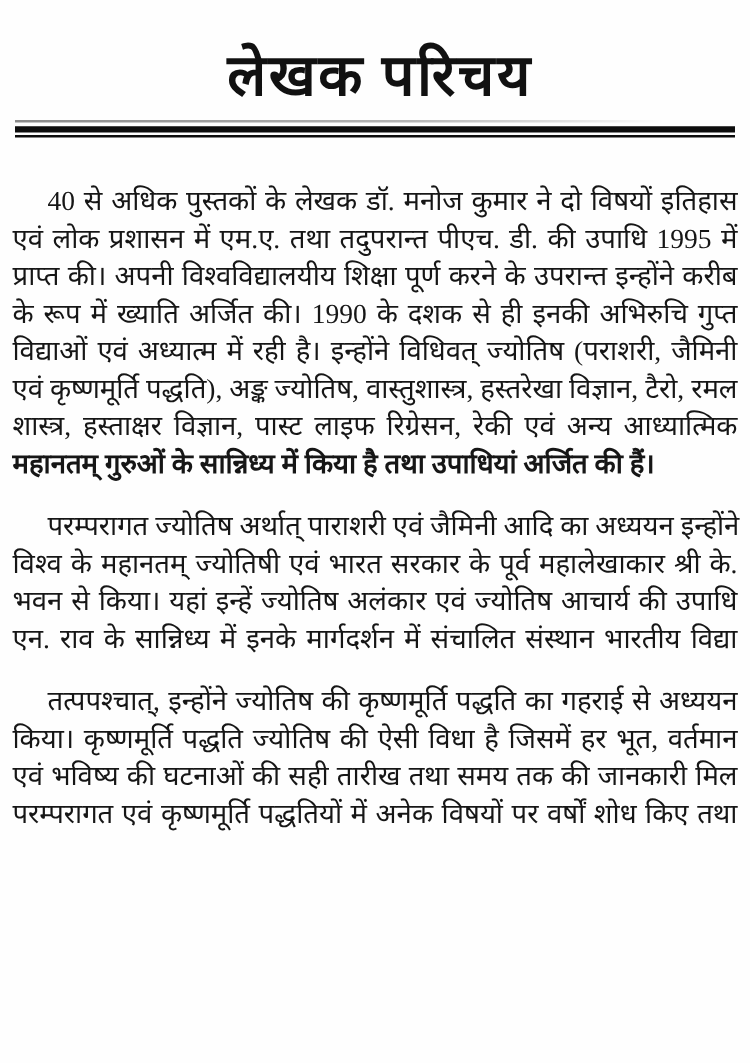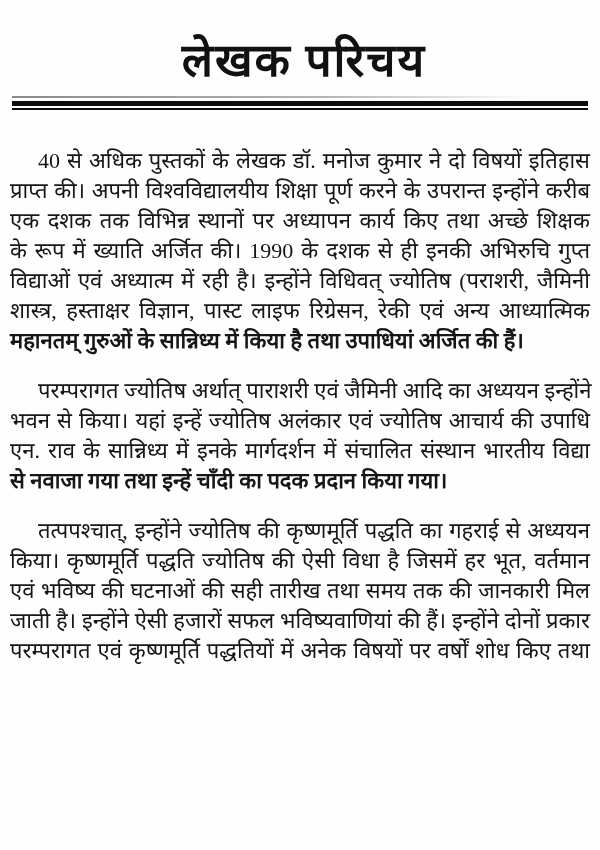--- a/index.html
+++ b/index.html
@@ -91,35 +91,35 @@
 
   <div class="rule-group">
     <div class="rule-hairline"></div>
     <div class="rule-thick"></div>
     <div class="rule-thin"></div>
   </div>
 
   <div class="body-text">
       <div class="paragraph">
         <div class="line first">40 से अधिक पुस्तकों के लेखक डॉ. मनोज कुमार ने दो विषयों इतिहास</div>
+        <div class="line">एवं लोक प्रशासन में एम.ए. तथा तदुपरान्त पीएच. डी. की उपाधि 1995 में</div>
         <div class="line">प्राप्त की। अपनी विश्वविद्यालयीय शिक्षा पूर्ण करने के उपरान्त इन्होंने करीब</div>
-        <div class="line">एक दशक तक विभिन्न स्थानों पर अध्यापन कार्य किए तथा अच्छे शिक्षक</div>
         <div class="line">के रूप में ख्याति अर्जित की। 1990 के दशक से ही इनकी अभिरुचि गुप्त</div>
         <div class="line">विद्याओं एवं अध्यात्म में रही है। इन्होंने विधिवत् ज्योतिष (पराशरी, जैमिनी</div>
+        <div class="line">एवं कृष्णमूर्ति पद्धति), अङ्क ज्योतिष, वास्तुशास्त्र, हस्तरेखा विज्ञान, टैरो, रमल</div>
         <div class="line">शास्त्र, हस्ताक्षर विज्ञान, पास्ट लाइफ रिग्रेसन, रेकी एवं अन्य आध्यात्मिक</div>
         <div class="line last">महानतम् गुरुओं के सान्निध्य में किया है तथा उपाधियां अर्जित की हैं।</div>
       </div>
       <div class="paragraph">
         <div class="line first">परम्परागत ज्योतिष अर्थात् पाराशरी एवं जैमिनी आदि का अध्ययन इन्होंने</div>
+        <div class="line">विश्व के महानतम् ज्योतिषी एवं भारत सरकार के पूर्व महालेखाकार श्री के.</div>
         <div class="line">भवन से किया। यहां इन्हें ज्योतिष अलंकार एवं ज्योतिष आचार्य की उपाधि</div>
         <div class="line">एन. राव के सान्निध्य में इनके मार्गदर्शन में संचालित संस्थान भारतीय विद्या</div>
-        <div class="line last">से नवाजा गया तथा इन्हें चाँदी का पदक प्रदान किया गया।</div>
       </div>
       <div class="paragraph">
         <div class="line first">तत्पपश्चात्, इन्होंने ज्योतिष की कृष्णमूर्ति पद्धति का गहराई से अध्ययन</div>
         <div class="line">किया। कृष्णमूर्ति पद्धति ज्योतिष की ऐसी विधा है जिसमें हर भूत, वर्तमान</div>
         <div class="line">एवं भविष्य की घटनाओं की सही तारीख तथा समय तक की जानकारी मिल</div>
-        <div class="line">जाती है। इन्होंने ऐसी हजारों सफल भविष्यवाणियां की हैं। इन्होंने दोनों प्रकार</div>
         <div class="line">परम्परागत एवं कृष्णमूर्ति पद्धतियों में अनेक विषयों पर वर्षों शोध किए तथा</div>
       </div>
     </div>
 
 </div>
 
 </body></html>

